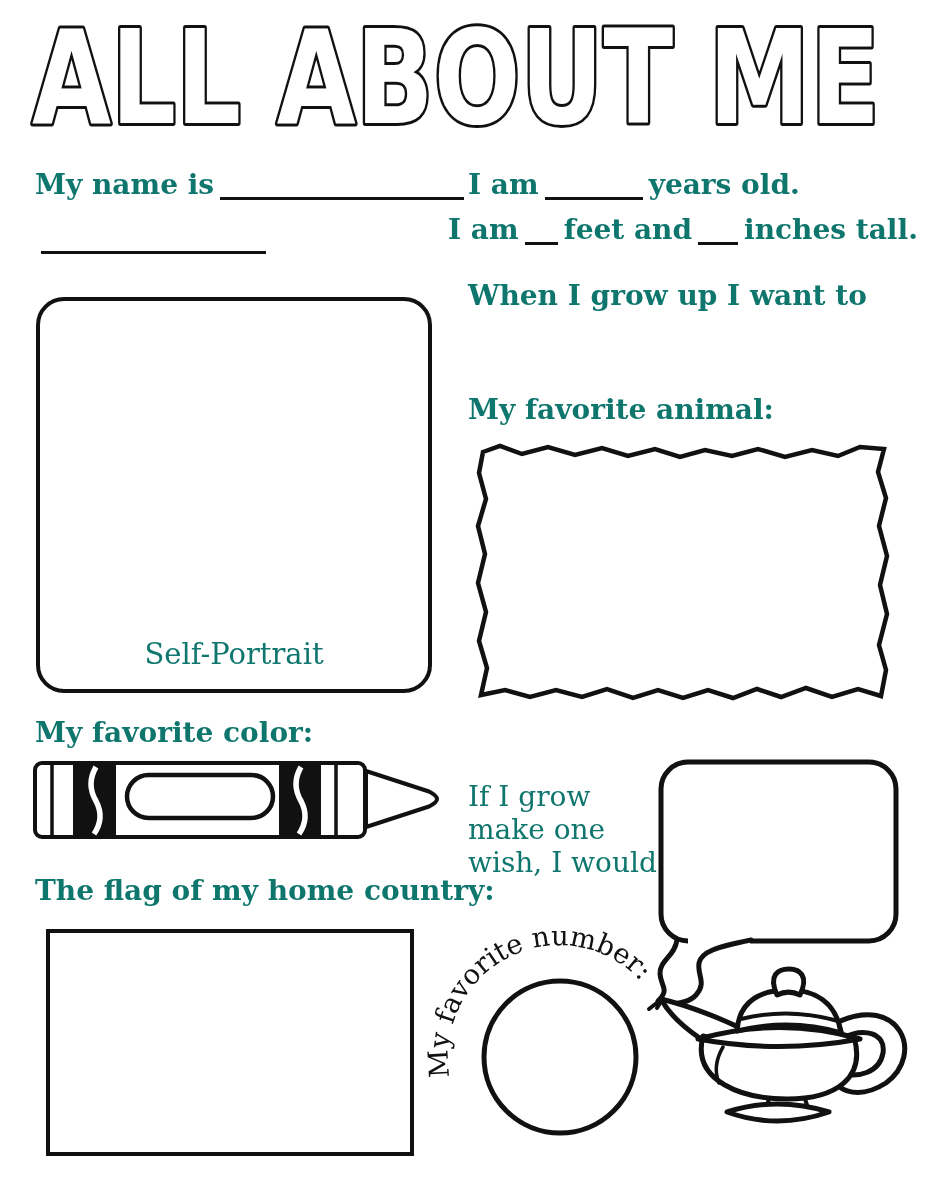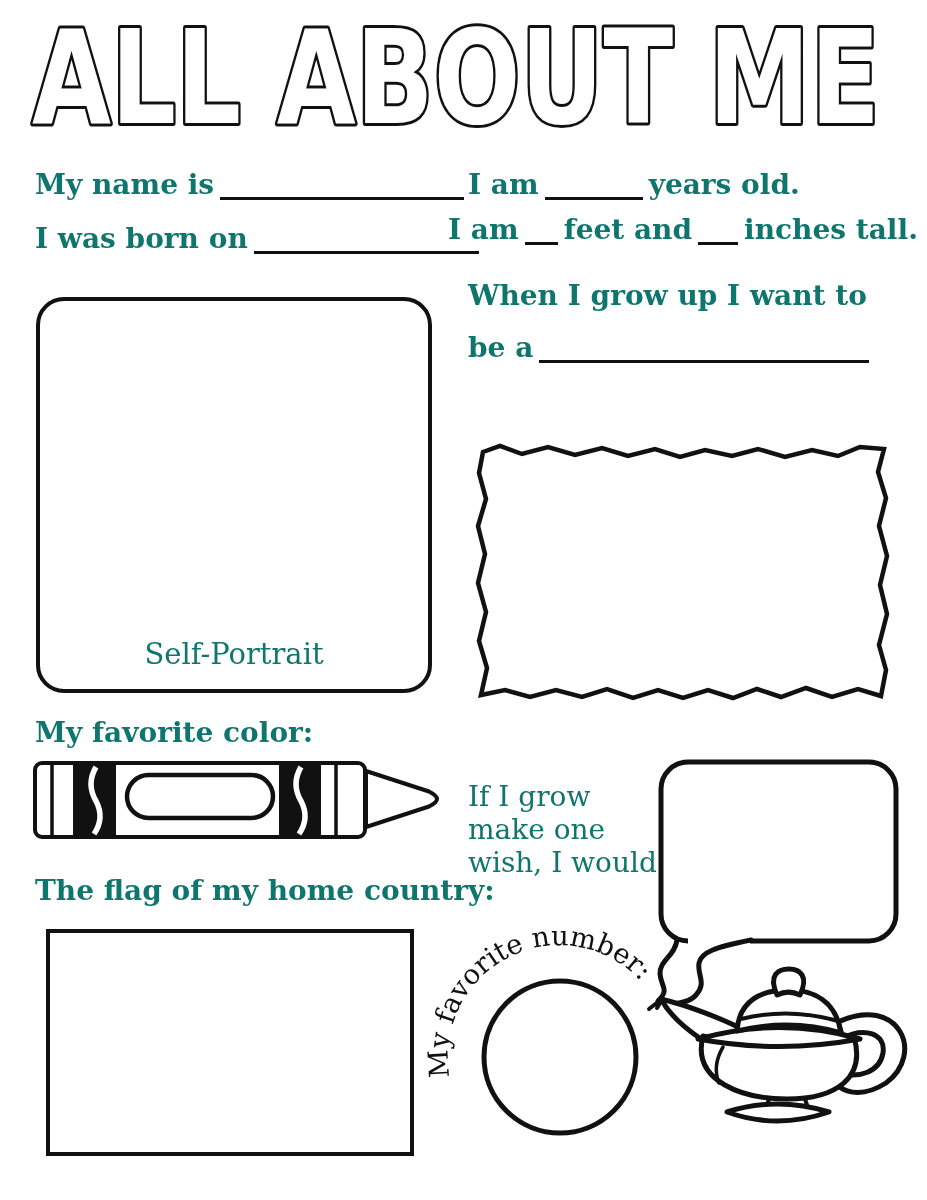--- a/index.html
+++ b/index.html
@@ -34,33 +34,31 @@
 <div class="page">
 
   <svg style="left:28px;top:22px" width="870" height="120" viewBox="0 0 870 120">
     <text x="428" y="101" text-anchor="middle" font-family="DejaVu Sans, sans-serif" font-weight="bold" font-size="130" fill="#ffffff" stroke="#111" stroke-width="6" stroke-linejoin="round" paint-order="stroke" textLength="848" lengthAdjust="spacingAndGlyphs">ALL ABOUT ME</text>
   </svg>
 
   <div class="t" style="left:35px;top:168px">
     <span>My name is</span><span class="blank w244"></span>
   </div>
   <div class="t" style="left:35px;top:222px">
-    <span>I was born on</span><span class="blank w225"></span>
+    <span class="blank w225"></span>
   </div>
 
   <div class="t" style="left:468px;top:168px">
     <span>I am</span><span class="blank w98"></span><span>years old.</span>
   </div>
   <div class="t" style="left:448px;top:213px">
     <span>I am</span><span class="blank w33"></span><span>feet and</span><span class="blank w40"></span><span>inches tall.</span>
   </div>
   <div class="t" style="left:468px;top:279px">When I grow up I want to</div>
-  <div class="t" style="left:468px;top:331px">
-    <span>be a</span><span class="blank w330"></span>
-  </div>
+  <div class="t" style="left:468px;top:393px">My favorite animal:</div>
 
   <svg style="left:470px;top:437px" width="428" height="270" viewBox="470 437 428 270">
     <path class="stroke" stroke-width="4.5" stroke-linejoin="miter" fill="#fff" d="
       M 483 452 L 500 446 L 522 454 L 548 447 L 575 455 L 602 448 L 628 456 L 655 449 L 680 457
       L 705 450 L 732 456 L 758 449 L 785 457 L 812 450 L 838 456 L 860 447 L 884 449
       L 878 472 L 886 498 L 879 526 L 887 556 L 880 585 L 887 614 L 879 645 L 886 670 L 881 696
       L 858 689 L 832 697 L 806 688 L 781 697 L 757 689 L 733 698 L 708 690 L 683 698 L 658 690
       L 633 698 L 607 689 L 582 697 L 556 690 L 530 697 L 505 690 L 481 695
       L 487 668 L 479 641 L 486 612 L 478 583 L 485 554 L 478 526 L 486 499 L 479 473 Z"></path>
   </svg>

